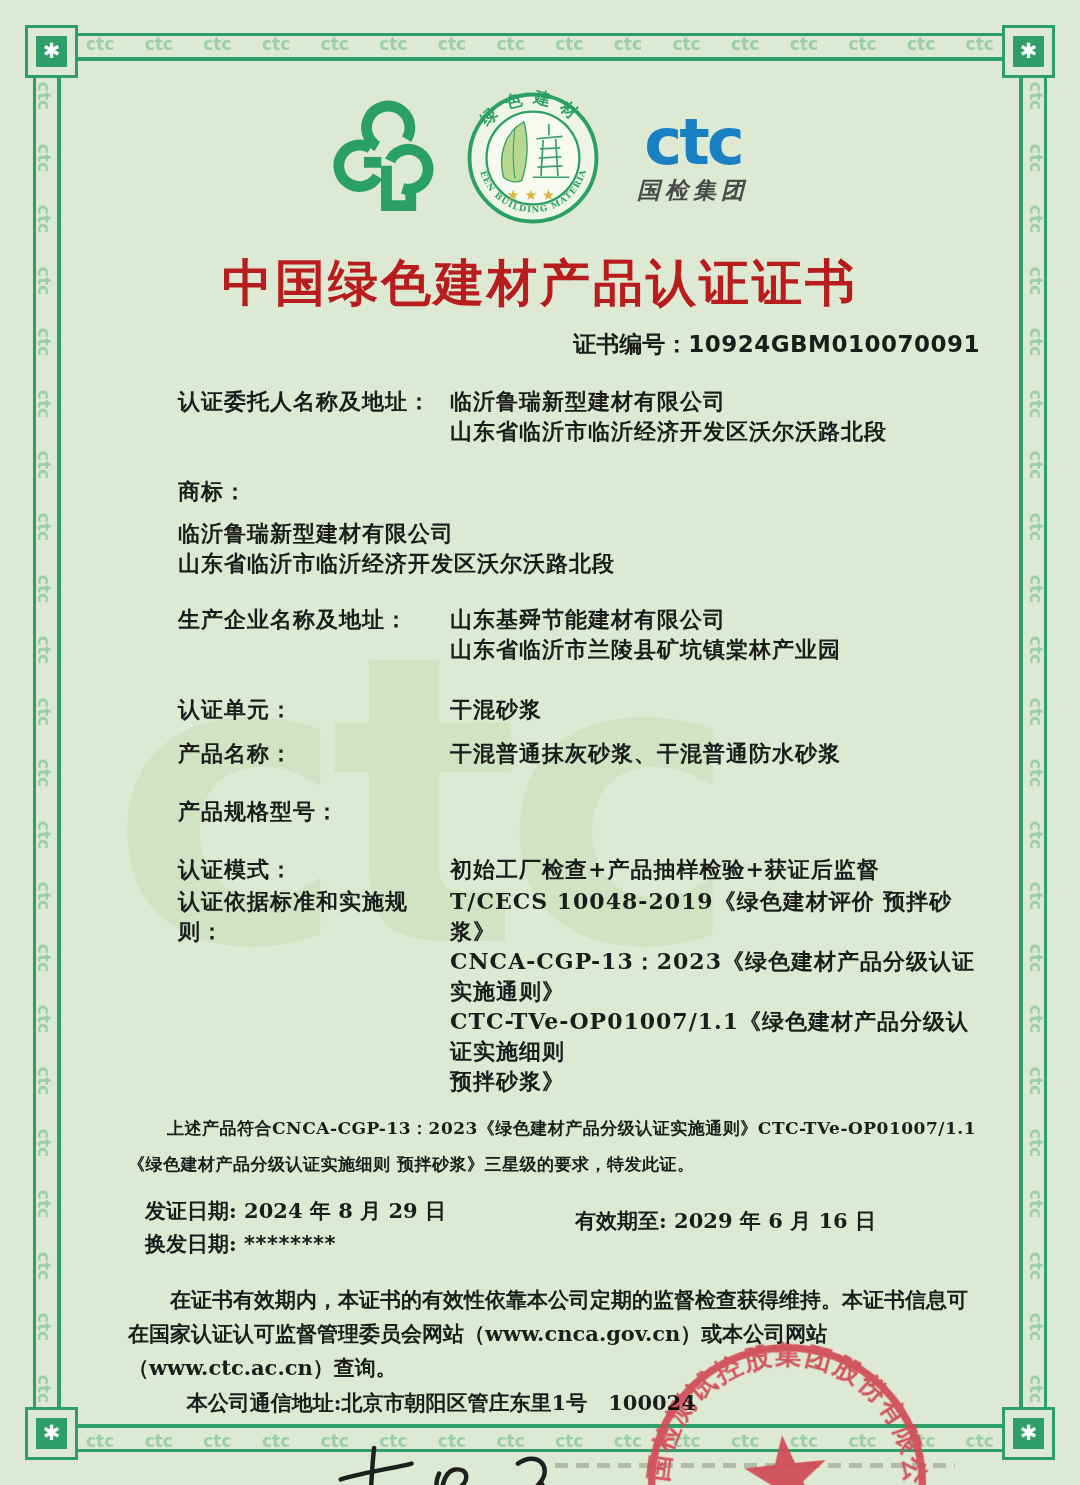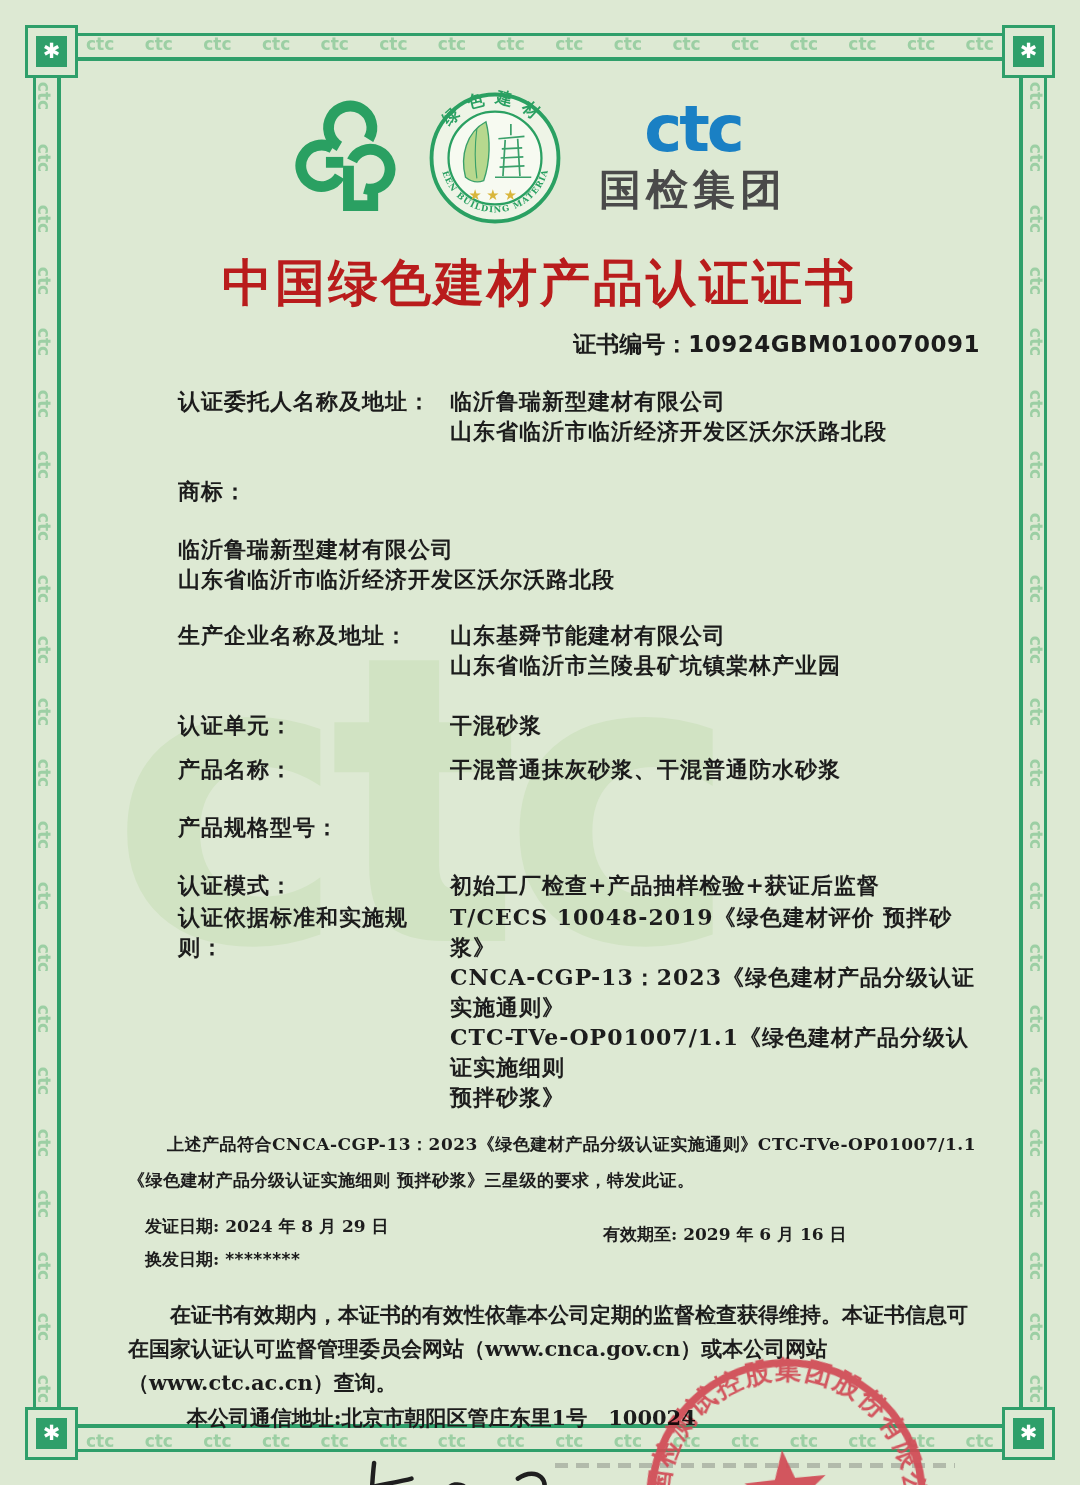--- a/index.html
+++ b/index.html
@@ -32,35 +32,35 @@
     font-size:400px;letter-spacing:-18px;color:#d1e3c3;user-select:none;}
   
   .content{position:absolute;left:60px;right:60px;top:60px;bottom:60px;padding:0 40px;z-index:3;}
   .logos{margin-top:22px;height:152px;display:flex;justify-content:center;align-items:center;gap:30px;}
   .gp-logo{width:104px;height:148px;}
   .badge{width:136px;height:136px;}
   .ctcblock{display:flex;flex-direction:column;align-items:center;margin-left:6px;}
   .ctc-mark{font-family:"DejaVu Sans","Liberation Sans",sans-serif;font-weight:800;
     font-size:64px;line-height:62px;color:#1a80c4;letter-spacing:-3px;}
   .ctc-name{font-family:"DejaVu Sans","Liberation Sans",sans-serif;font-weight:800;
-    font-size:42px;color:#4a4a4a;letter-spacing:5px;margin-top:2px;}
+    font-size:23px;color:#4a4a4a;letter-spacing:5px;margin-top:2px;font-style:italic;}
   .title{margin-top:16px;text-align:center;font-size:50px;font-weight:900;
     color:#b91c1c;letter-spacing:3px;}
   .certno{margin-top:12px;text-align:right;font-size:23px;font-weight:700;}
   .fields{margin-top:26px;margin-left:78px;}
   .frow{display:flex;}
   .flabel{width:272px;flex:none;font-size:22px;font-weight:700;line-height:30px;letter-spacing:1px;}
   .fval{flex:1;}
   .vline{font-size:22px;font-weight:700;line-height:30px;letter-spacing:1px;}
   .latin{font-family:"DejaVu Sans","Liberation Sans",sans-serif;letter-spacing:0.5px;}
-  .mb22{margin-bottom:30px;} .mb12{margin-bottom:28px;justify-content:flex-end;} .mb26{margin-bottom:26px;}
+  .mb22{margin-bottom:30px;} .mb12{margin-bottom:12px;justify-content:flex-end;} .mb26{margin-bottom:26px;}
   .mb30{margin-bottom:30px;} .mb14{margin-bottom:14px;} .mb28{margin-bottom:28px;} .mb2{margin-bottom:2px;}
   .statement{margin:14px 0 0 28px;font-size:17px;font-weight:700;line-height:36px;
     text-indent:2.3em;letter-spacing:0.5px;}
-  .dates{display:flex;margin:12px 0 0 45px;font-size:17px;font-weight:700;gap:28px;}
+  .dates{display:flex;margin:12px 0 0 45px;font-size:21px;font-weight:700;}
   .dates-left{width:430px;line-height:33px;}
   .dates-right{padding-top:13px;text-align:right;}
   .notice{margin:22px 0 0 28px;font-size:21px;font-weight:700;line-height:34px;text-indent:2em;}
   .address{margin:1px 0 0 28px;font-size:21px;font-weight:700;line-height:34px;text-indent:2.8em;}
   .sig-row{position:relative;height:190px;margin-top:14px;}
   .sig-svg{position:absolute;left:212px;top:6px;width:268px;height:128px;}
   .stamp-svg{position:absolute;left:542px;top:-96px;width:290px;height:290px;
     mix-blend-mode:multiply;opacity:0.93;transform:rotate(-6deg);}
   .fineprint{position:absolute;left:555px;bottom:17px;width:400px;height:5px;z-index:2;opacity:.5;
     background:repeating-linear-gradient(90deg,#878c83 0 13px,transparent 13px 21px);}

